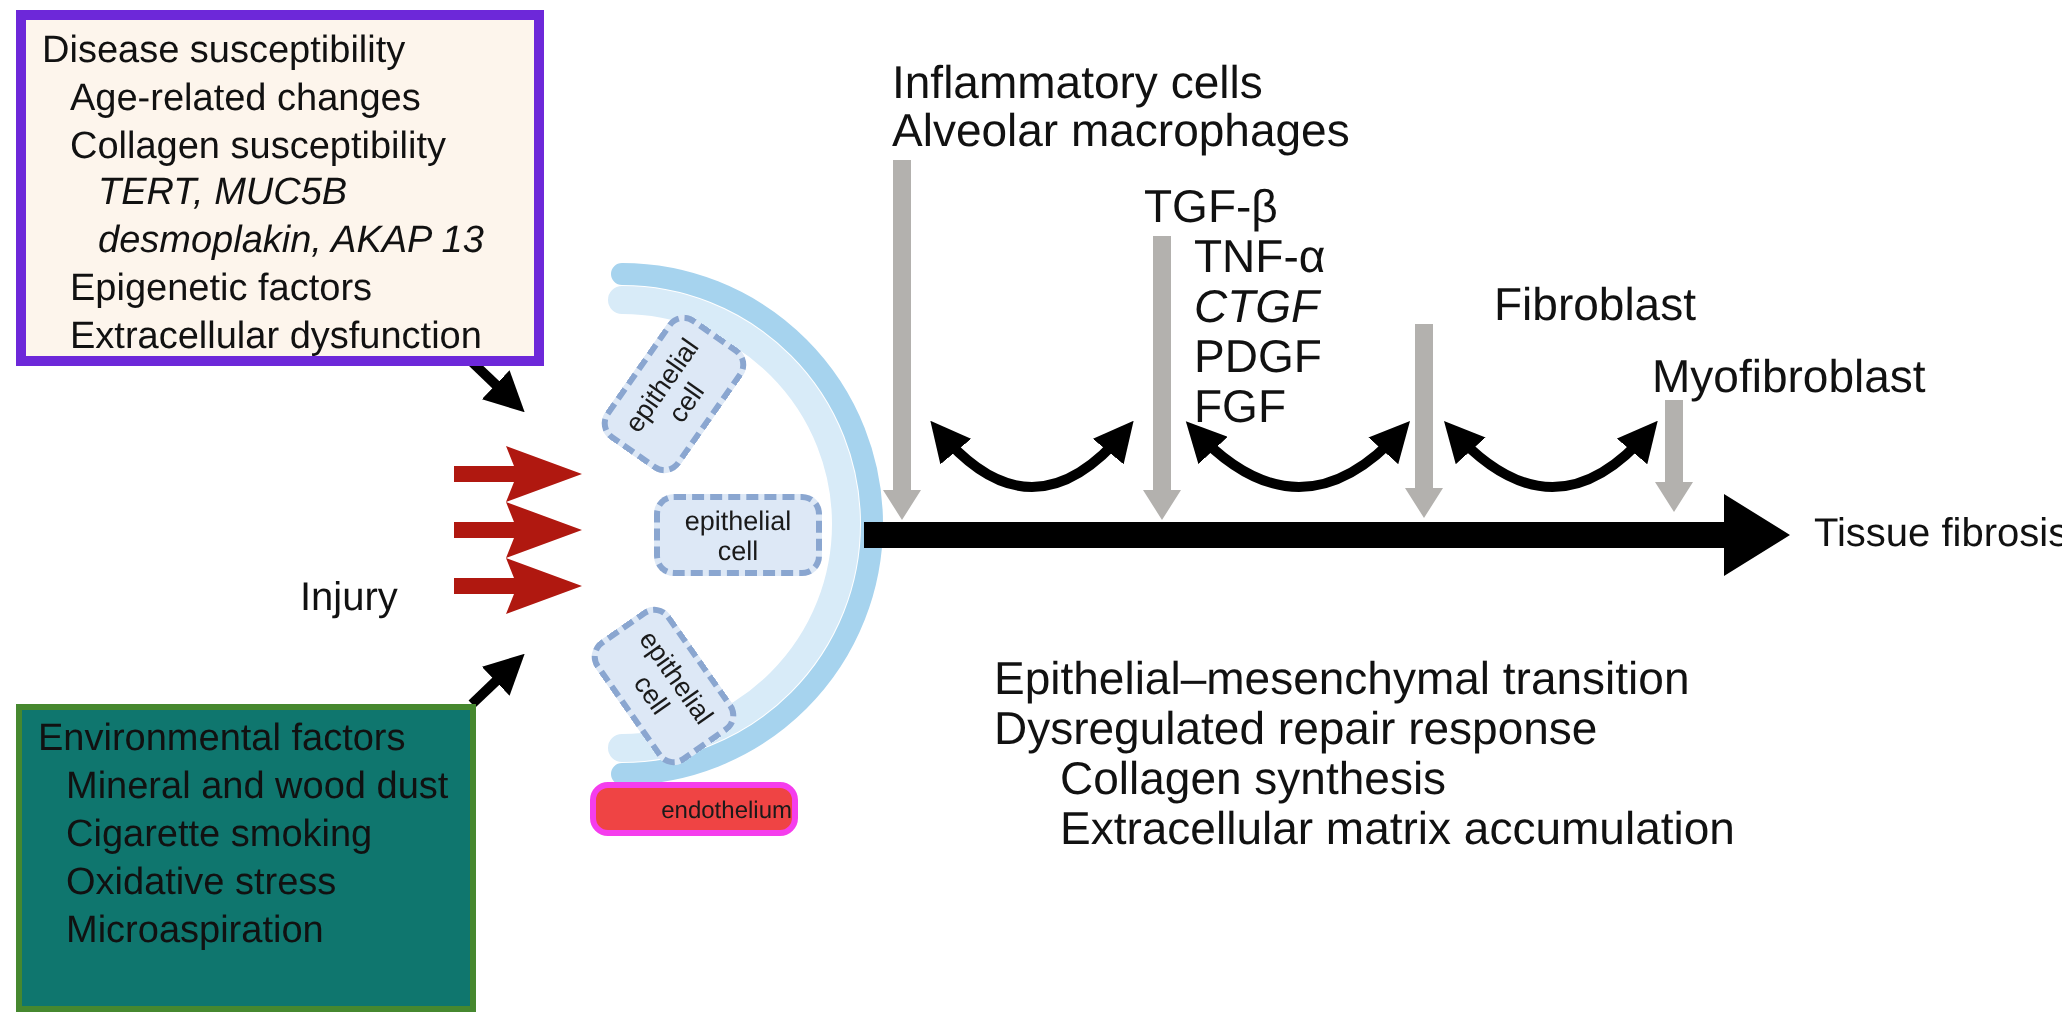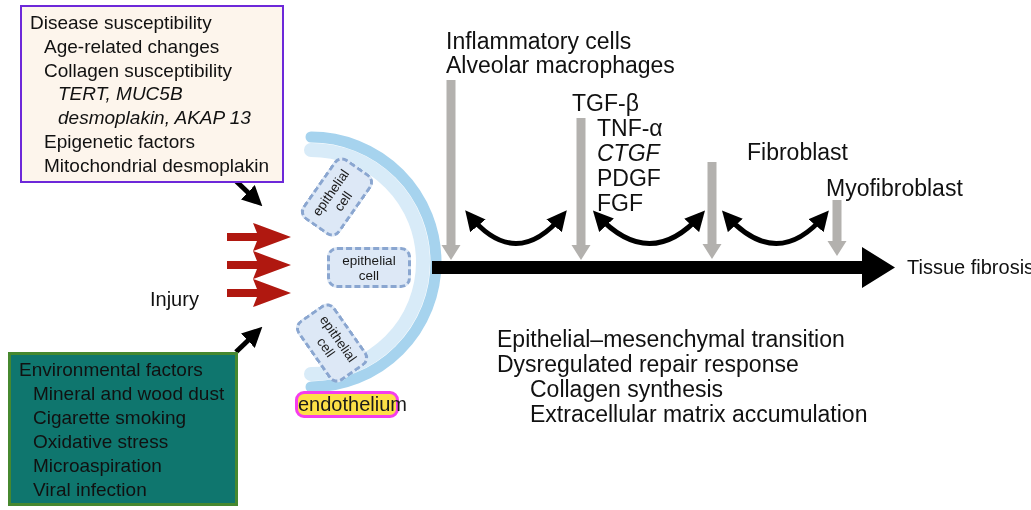--- a/index.html
+++ b/index.html
@@ -4,22 +4,22 @@
 <style>
   html,body{margin:0;padding:0;background:#fff;}
   .stage{
     position:relative;width:1031px;height:510px;background:#ffffff;
     font-family:"Liberation Sans", sans-serif;color:#111;overflow:hidden;
   }
   .abs{position:absolute;}
   
   .factor-box{box-sizing:border-box;font-size:19px;}
   .disease-box{
-    left:20px;top:5px;width:264px;height:178px;
-    border:2px solid #6d28d9;background:#fdf5ec;
+    left:8px;top:5px;width:264px;height:178px;
+    border:5px solid #6d28d9;background:#fdf5ec;
     padding:4px 8px 0 8px;line-height:23.8px;
   }
   .environment-box{
     left:8px;top:352px;width:230px;height:154px;
     border:3px solid #46882f;background:#0f766e;
     padding:3px 8px 0 8px;line-height:24px;
   }
   .indent1{padding-left:14px;}
   .indent2{padding-left:28px;font-style:italic;}
   
@@ -45,23 +45,23 @@
     display:flex;align-items:center;justify-content:center;
     text-align:center;font-size:13.5px;line-height:15px;color:#1a1a1a;
   }
   .cell-inner{width:64px;}
   .cell-top{left:300px;top:174px;width:74px;height:46px;transform:rotate(-55deg);}
   .cell-mid{left:327px;top:247px;width:84px;height:41px;}
   .cell-bot{left:295px;top:320px;width:74px;height:46px;transform:rotate(55deg);}
   .endothelium{
     position:absolute;box-sizing:border-box;
     left:295px;top:391px;width:104px;height:27px;
-    background:#fde047;border:3px solid #f53ded;border-radius:9px;
-    display:flex;align-items:center;justify-content:flex-start;
-    font-size:20px;color:#1a1a1a;
+    background:#ef4444;border:3px solid #f53ded;border-radius:9px;
+    display:flex;align-items:center;justify-content:flex-end;
+    font-size:12px;color:#1a1a1a;
   }
   svg{position:absolute;left:0;top:0;}
 </style>
 </head>
 <body>
 
 <div class="stage">
 
   <svg width="1031" height="510" viewBox="0 0 1031 510">
     <defs>
@@ -100,30 +100,29 @@
     </g>
   </svg>
 
   <div class="abs factor-box disease-box">
     <div>Disease susceptibility</div>
     <div class="indent1">Age-related changes</div>
     <div class="indent1">Collagen susceptibility</div>
     <div class="indent2">TERT, MUC5B</div>
     <div class="indent2">desmoplakin, AKAP 13</div>
     <div class="indent1">Epigenetic factors</div>
-    <div class="indent1">Mitochondrial desmoplakin</div>
+    <div class="indent1">Extracellular dysfunction</div>
   </div>
 
   <div class="abs factor-box environment-box">
     <div>Environmental factors</div>
     <div class="indent1">Mineral and wood dust</div>
     <div class="indent1">Cigarette smoking</div>
     <div class="indent1">Oxidative stress</div>
     <div class="indent1">Microaspiration</div>
-    <div class="indent1">Viral infection</div>
   </div>
 
   <div class="abs injury">Injury</div>
 
   <div class="cell cell-top">
     <div class="cell-inner">epithelial cell</div>
   </div>
   <div class="cell cell-mid">
     <div class="cell-inner">epithelial cell</div>
   </div>

